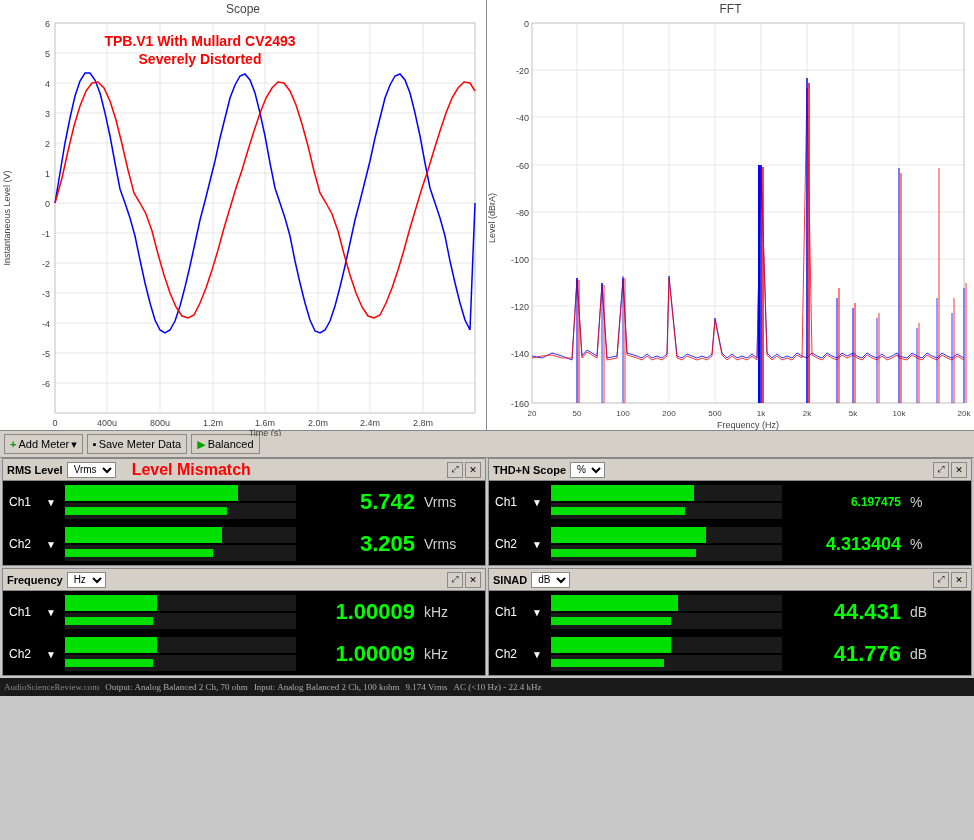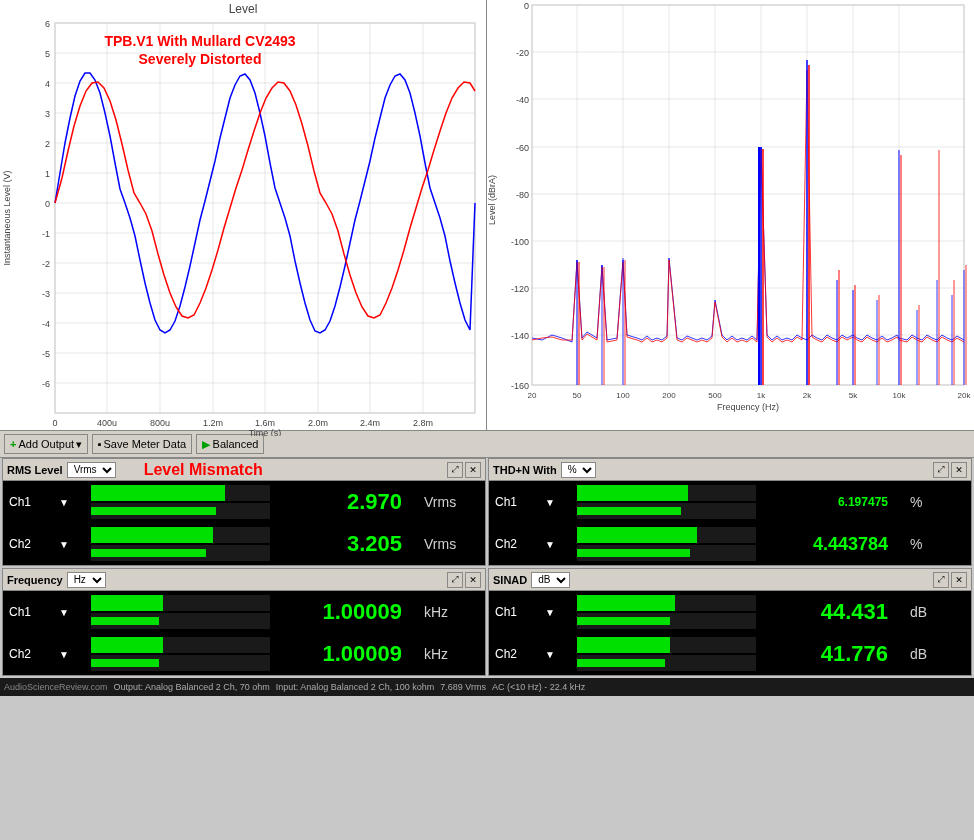--- a/index.html
+++ b/index.html
@@ -112,28 +112,28 @@
       cursor: pointer;
       display: flex;
       align-items: center;
       justify-content: center;
     }
 
     .level-mismatch-label {
       color: red;
       font-size: 16px;
       font-weight: bold;
-      margin-left: 24px;
+      margin-left: 12px;
     }
 
     .meter-row {
       display: flex;
       align-items: center;
       padding: 4px 6px;
-      gap: 22px;
+      gap: 9px;
       background: #000;
     }
 
     .ch-label {
       color: #fff;
       font-size: 12px;
       width: 28px;
       flex-shrink: 0;
     }
 
@@ -190,20 +190,21 @@
 
     .bottom-bar {
       background: #1a1a1a;
       color: #ddd;
       font-size: 9px;
       padding: 2px 4px;
       display: flex;
       gap: 6px;
       align-items: center;
       height: 18px;
+      font-family: Liberation Serif, serif;
     }
 
     .bottom-bar span {
       color: #aaa;
     }
     .bottom-bar .lbl {
       color: #888;
     }
 
     .meter-section {
@@ -217,21 +218,21 @@
       border: 1px solid #888;
       background: #0c4a6e;
     }
   </style>
 </head>
 <body>
 
 <div class="charts-area">
 
   <div class="scope-panel">
-    <div class="chart-title">Level</div>
+    <div class="chart-title">Scope</div>
     <svg width="487" height="418">
 
       <rect x="55" y="5" width="420" height="390" fill="white" stroke="#ccc"></rect>
 
       <line x1="55" y1="5" x2="55" y2="395" stroke="#ccc" stroke-width="0.5"></line>
       <line x1="107" y1="5" x2="107" y2="395" stroke="#ccc" stroke-width="0.5"></line>
       <line x1="160" y1="5" x2="160" y2="395" stroke="#ccc" stroke-width="0.5"></line>
       <line x1="213" y1="5" x2="213" y2="395" stroke="#ccc" stroke-width="0.5"></line>
       <line x1="265" y1="5" x2="265" y2="395" stroke="#ccc" stroke-width="0.5"></line>
       <line x1="318" y1="5" x2="318" y2="395" stroke="#ccc" stroke-width="0.5"></line>
@@ -289,20 +290,21 @@
         55,185
         62,160 68,133 74,108 80,88 86,73 92,65 98,64 104,70 110,83 116,102 122,126 128,152 134,175 140,185 146,196 152,213 158,236 164,257 170,275 176,289 182,298 188,300 194,297 200,285 206,270 212,252 218,232 224,210 230,190 236,170 242,152 248,132 254,113 260,95 266,80 272,70 278,64 284,65 290,73 296,87 302,106 308,128 314,153 320,175 326,185 332,196 338,213 344,236 350,257 356,275 362,289 368,298 374,300 380,297 386,285 392,270 398,252 404,232 410,210 416,190 422,170 428,152 434,132 440,113 446,95 452,80 458,70 464,64 470,65 475,73
       "></polyline>
 
       <text x="200" y="28" font-size="14" font-weight="bold" fill="red" text-anchor="middle">TPB.V1 With Mullard CV2493</text>
       <text x="200" y="46" font-size="14" font-weight="bold" fill="red" text-anchor="middle">Severely Distorted</text>
     </svg>
   </div>
 
   <div class="fft-panel">
+    <div class="chart-title">FFT</div>
     <svg width="487" height="418">
 
       <rect x="45" y="5" width="432" height="380" fill="white" stroke="#ccc"></rect>
 
       <line x1="45" y1="5" x2="477" y2="5" stroke="#ccc" stroke-width="0.5"></line>
       <line x1="45" y1="52" x2="477" y2="52" stroke="#ccc" stroke-width="0.5"></line>
       <line x1="45" y1="99" x2="477" y2="99" stroke="#ccc" stroke-width="0.5"></line>
       <line x1="45" y1="147" x2="477" y2="147" stroke="#ccc" stroke-width="0.5"></line>
       <line x1="45" y1="194" x2="477" y2="194" stroke="#ccc" stroke-width="0.5"></line>
       <line x1="45" y1="241" x2="477" y2="241" stroke="#ccc" stroke-width="0.5"></line>
@@ -385,21 +387,21 @@
       <line x1="117" y1="267" x2="117" y2="385" stroke="red" stroke-width="0.8"></line>
       <line x1="136" y1="258" x2="136" y2="385" stroke="blue" stroke-width="0.8"></line>
       <line x1="138" y1="260" x2="138" y2="385" stroke="red" stroke-width="0.8"></line>
     </svg>
   </div>
 </div>
 
 <div class="toolbar">
   <button class="toolbar-btn">
     <span class="icon-plus">+</span>
-    <span>Add Output</span>
+    <span>Add Meter</span>
     <span>▾</span>
   </button>
   <button class="toolbar-btn">
     <span>▪</span>
     <span>Save Meter Data</span>
   </button>
   <button class="toolbar-btn">
     <span class="icon-play">▶</span>
     <span>Balanced</span>
   </button>
@@ -424,21 +426,21 @@
       <span class="ch-label">Ch1</span>
       <span class="ch-dropdown">▼</span>
       <div class="bar-container">
         <div class="bar-row">
           <div class="bar-green" style="width:75%"></div>
         </div>
         <div class="bar-row">
           <div class="bar-green" style="width:70%;height:8px;top:4px;"></div>
         </div>
       </div>
-      <span class="value-display">2.970</span>
+      <span class="value-display">5.742</span>
       <span class="unit-label">Vrms</span>
     </div>
 
     <div class="meter-row">
       <span class="ch-label">Ch2</span>
       <span class="ch-dropdown">▼</span>
       <div class="bar-container">
         <div class="bar-row">
           <div class="bar-green" style="width:68%"></div>
         </div>
@@ -446,21 +448,21 @@
           <div class="bar-green" style="width:64%;height:8px;top:4px;"></div>
         </div>
       </div>
       <span class="value-display">3.205</span>
       <span class="unit-label">Vrms</span>
     </div>
   </div>
 
   <div class="half-panel">
     <div class="meter-header">
-      <span class="meter-title">THD+N With</span>
+      <span class="meter-title">THD+N Scope</span>
       <select class="meter-unit-select">
         <option>%</option>
       </select>
       <div class="meter-controls">
         <button class="meter-ctrl-btn">⤢</button>
         <button class="meter-ctrl-btn">✕</button>
       </div>
     </div>
 
     <div class="meter-row">
@@ -482,21 +484,21 @@
       <span class="ch-label">Ch2</span>
       <span class="ch-dropdown">▼</span>
       <div class="bar-container">
         <div class="bar-row">
           <div class="bar-green" style="width:67%"></div>
         </div>
         <div class="bar-row">
           <div class="bar-green" style="width:63%;height:8px;top:4px;"></div>
         </div>
       </div>
-      <span class="value-display" style="font-size:18px;">4.443784</span>
+      <span class="value-display" style="font-size:18px;">4.313404</span>
       <span class="unit-label">%</span>
     </div>
   </div>
 </div>
 
 <div class="meter-section">
 
   <div class="half-panel">
     <div class="meter-header">
       <span class="meter-title">Frequency</span>
@@ -581,15 +583,15 @@
       <span class="value-display">41.776</span>
       <span class="unit-label">dB</span>
     </div>
   </div>
 </div>
 
 <div class="bottom-bar">
   <span class="lbl">AudioScienceReview.com</span>
   <span>Output: Analog Balanced 2 Ch, 70 ohm</span>
   <span>Input: Analog Balanced 2 Ch, 100 kohm</span>
-  <span>7.689 Vrms</span>
+  <span>9.174 Vrms</span>
   <span>AC (&lt;10 Hz) - 22.4 kHz</span>
 </div>
 
 </body></html>

